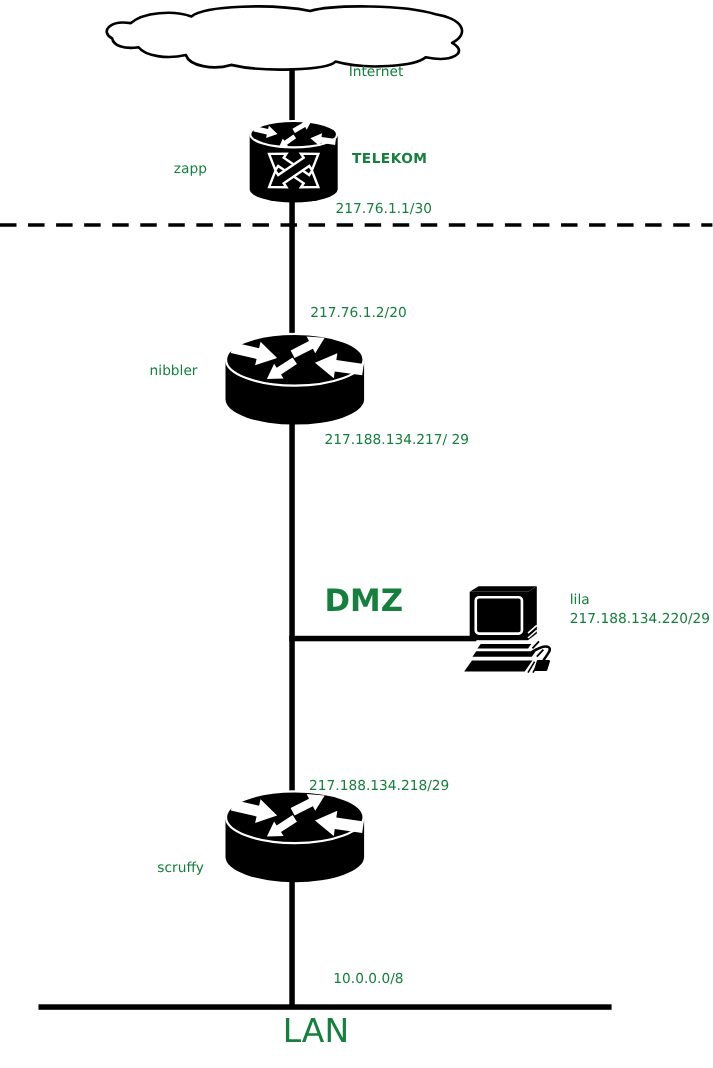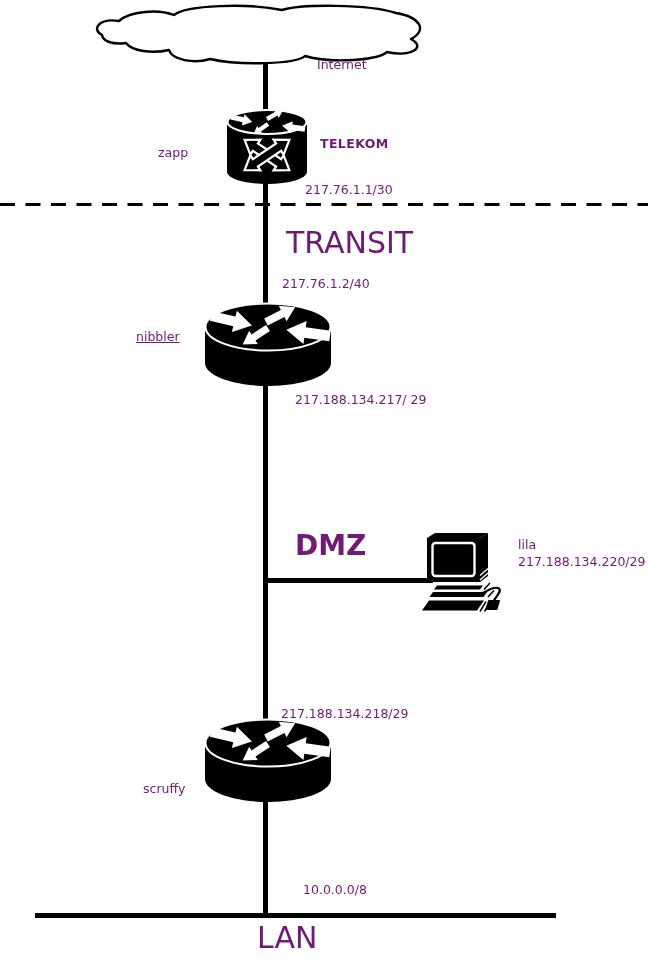--- a/index.html
+++ b/index.html
@@ -1,18 +1,18 @@
 <!DOCTYPE html>
 <html><head>
 <meta charset="utf-8">
 <style>
   html,body{margin:0;padding:0;background:#fff;}
   #canvas{
     position:relative;width:648px;height:971px;background:#ffffff;
-    font-family:"DejaVu Sans",sans-serif;color:#701a75;overflow:hidden;
+    font-family:"DejaVu Sans",sans-serif;color:#15803d;overflow:hidden;
   }
   .abs{position:absolute;white-space:nowrap;}
   .small{font-size:12.5px;line-height:1.15;}
   .bold{font-weight:bold;}
   .right{}
   .zone-big{font-size:30px;line-height:1.1;}
   .zone-dmz{font-size:28px;line-height:1.1;font-weight:bold;}
   .vline{position:absolute;width:5px;background:#000;}
   .hline{position:absolute;background:#000;}
   svg{display:block;}
@@ -59,34 +59,33 @@
     </g>
   </svg>
   <div class="abs small right" style="left:158px;top:146px;width:57px;">zapp</div>
   <div class="abs small bold" style="left:320px;top:137px;letter-spacing:0.4px;">TELEKOM</div>
   <div class="abs small" style="left:305px;top:183px;text-align:right;">217.76.1.1/30</div>
 
   <svg class="abs" style="left:0;top:202px;" width="648" height="5" viewBox="0 0 648 5">
     <line x1="0" y1="2.5" x2="648" y2="2.5" stroke="#000" stroke-width="3.2" stroke-dasharray="15 10.5"></line>
   </svg>
 
-  <div class="abs zone-big" style="left:286px;top:226px;">TRANSIT</div>
-  <div class="abs small" style="left:282px;top:277px;">217.76.1.2/40</div>
+  <div class="abs small" style="left:282px;top:277px;">217.76.1.2/20</div>
 
   <svg class="abs" style="left:204px;top:302px;" width="128" height="85" viewBox="0 0 128 85">
     <path d="M1,25 V61 a63,23 0 0 0 126,0 V25 Z" fill="#000"></path>
     <ellipse cx="64" cy="25" rx="62.5" ry="23.5" fill="#000" stroke="#fff" stroke-width="2"></ellipse>
     <g fill="#fff">
       <use href="#arw" transform="translate(7,14) rotate(13)"></use>
       <use href="#arw" transform="translate(126,34) rotate(188) scale(1.05)"></use>
       <use href="#arw" transform="translate(62,20) rotate(-27) scale(0.78)"></use>
       <use href="#arw" transform="translate(64,26) rotate(147) scale(0.72)"></use>
     </g>
   </svg>
-  <div class="abs small right" style="left:136px;top:330px;width:57px;text-decoration:underline;">nibbler</div>
+  <div class="abs small right" style="left:136px;top:330px;width:57px;">nibbler</div>
   <div class="abs small" style="left:279px;top:393px;margin-left:16px;">217.188.134.217/ 29</div>
 
   <div class="abs zone-dmz" style="left:295px;top:531px;text-align:center;">DMZ</div>
 
   <svg class="abs" style="left:420px;top:532px;" width="100" height="85" viewBox="0 0 100 85">
     <polygon points="7,6 15,1 68,1 60,6" fill="#000"></polygon>
     <polygon points="60,6 68,1 68,44 60,50" fill="#000"></polygon>
     <rect x="7" y="6" width="53" height="44" fill="#000"></rect>
     <rect x="12.5" y="11" width="42" height="33" rx="3" fill="#000" stroke="#fff" stroke-width="2.4"></rect>
     <path d="M60,48 L68,41 M60,43.5 L68,36.5" stroke="#fff" stroke-width="1.4"></path>

